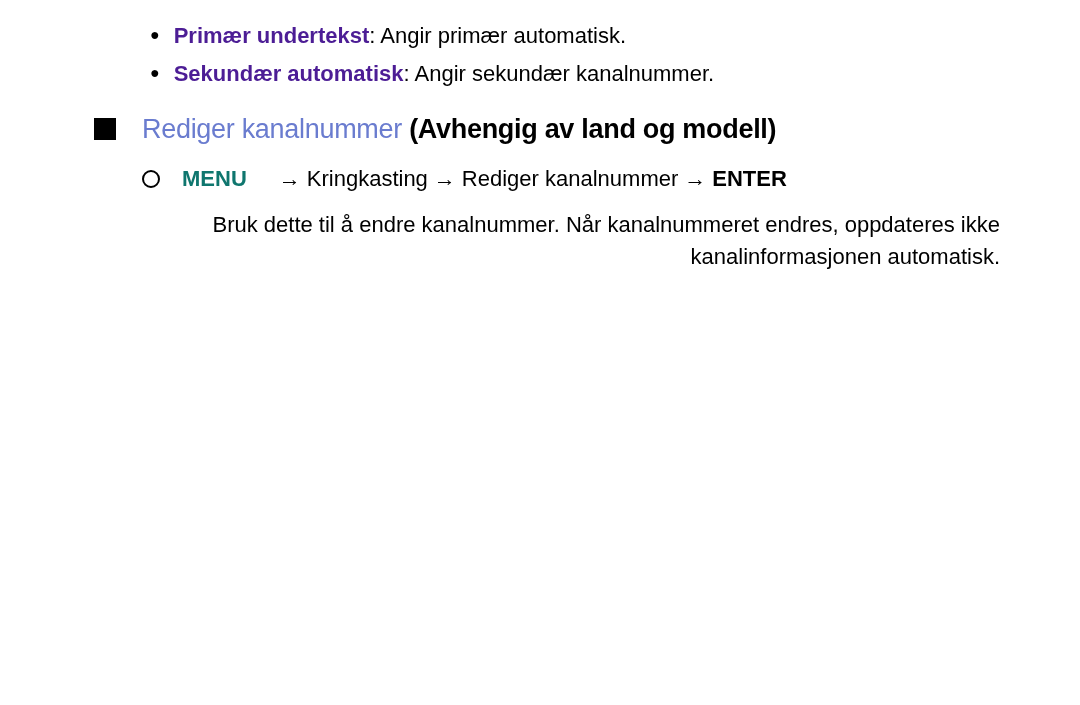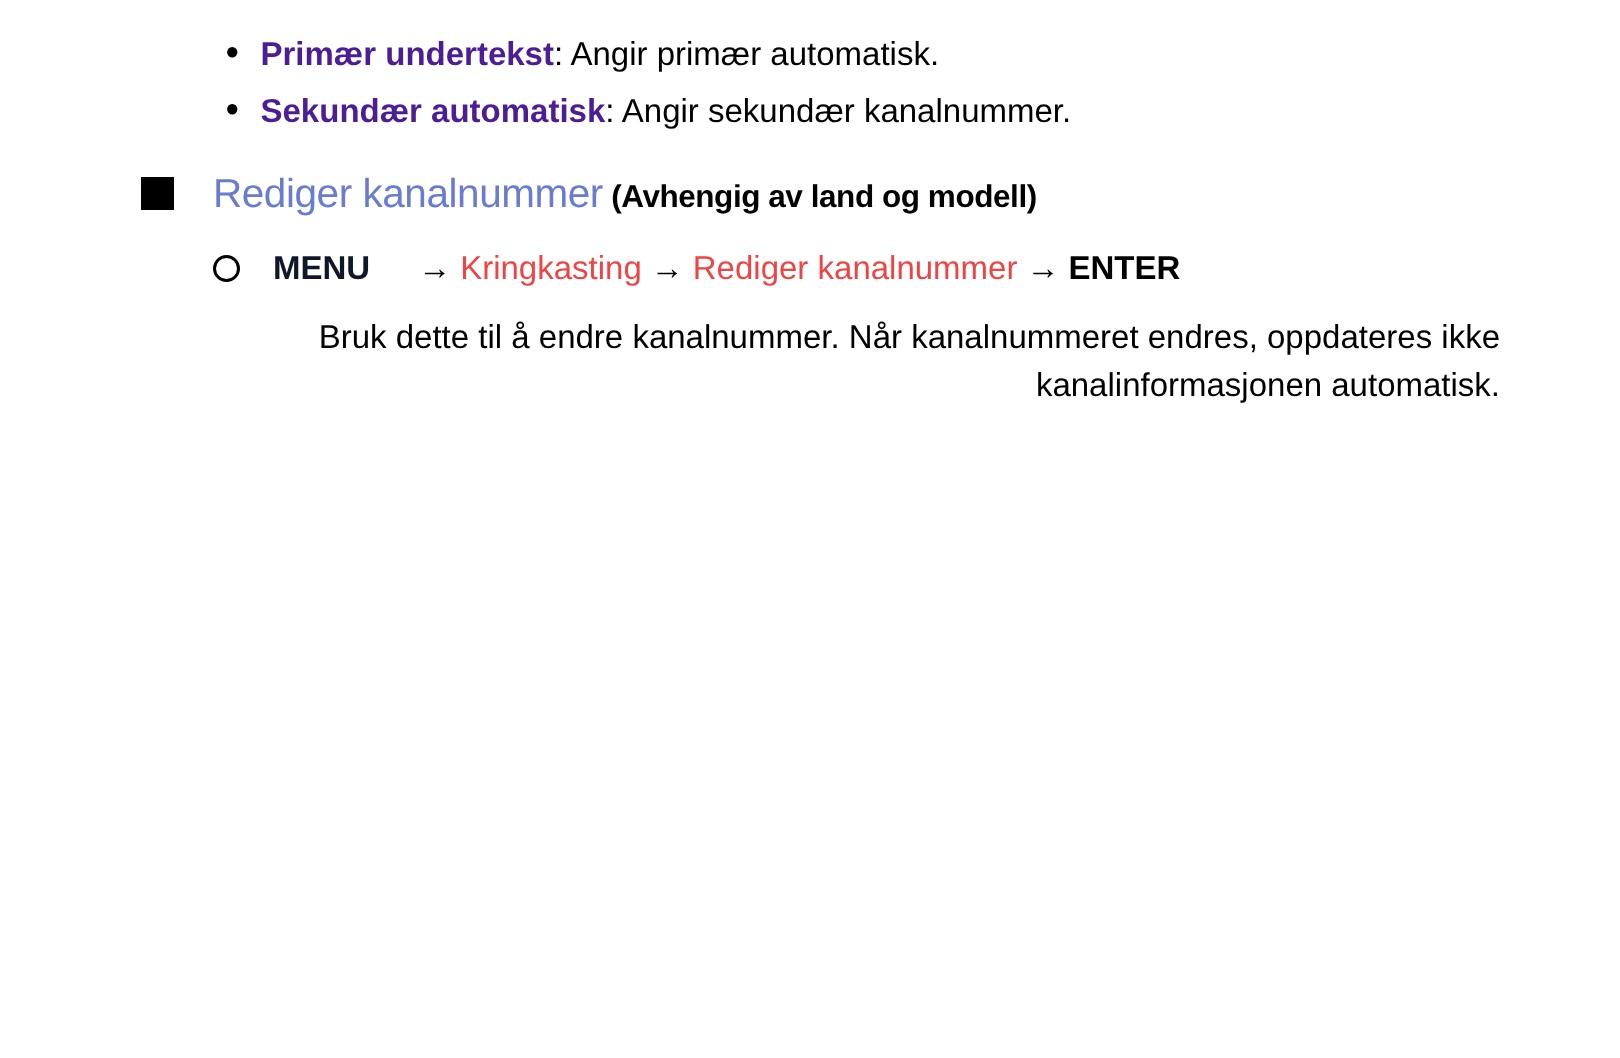--- a/index.html
+++ b/index.html
@@ -52,21 +52,21 @@
       flex-shrink: 0;
     }
     .heading-blue {
       color: #6a7ccf;
       font-size: 27px;
       font-weight: normal;
       letter-spacing: -0.3px;
     }
     .heading-black {
       color: #000000;
-      font-size: 21px;
+      font-size: 27px;
       font-weight: bold;
       letter-spacing: -0.3px;
     }
     .menu-path {
       margin-left: 102px;
       margin-bottom: 14px;
       display: flex;
       align-items: center;
       flex-wrap: wrap;
       gap: 6px;
@@ -74,28 +74,28 @@
     .circle-icon {
       width: 18px;
       height: 18px;
       border: 2px solid #000000;
       border-radius: 50%;
       margin-right: 16px;
       flex-shrink: 0;
     }
     .menu-bold {
       font-weight: bold;
-      color: #0f172a;
+      color: #0f766e;
       margin-right: 26px;
     }
     .arrow {
       color: #000000;
     }
     .menu-blue {
-      color: #ef4444;
+      color: #000000;
     }
     .enter-bold {
       font-weight: bold;
       color: #000000;
     }
     .paragraph {
       margin-left: 102px;
       margin-right: 40px;
       color: #000000;
       text-align: right;

